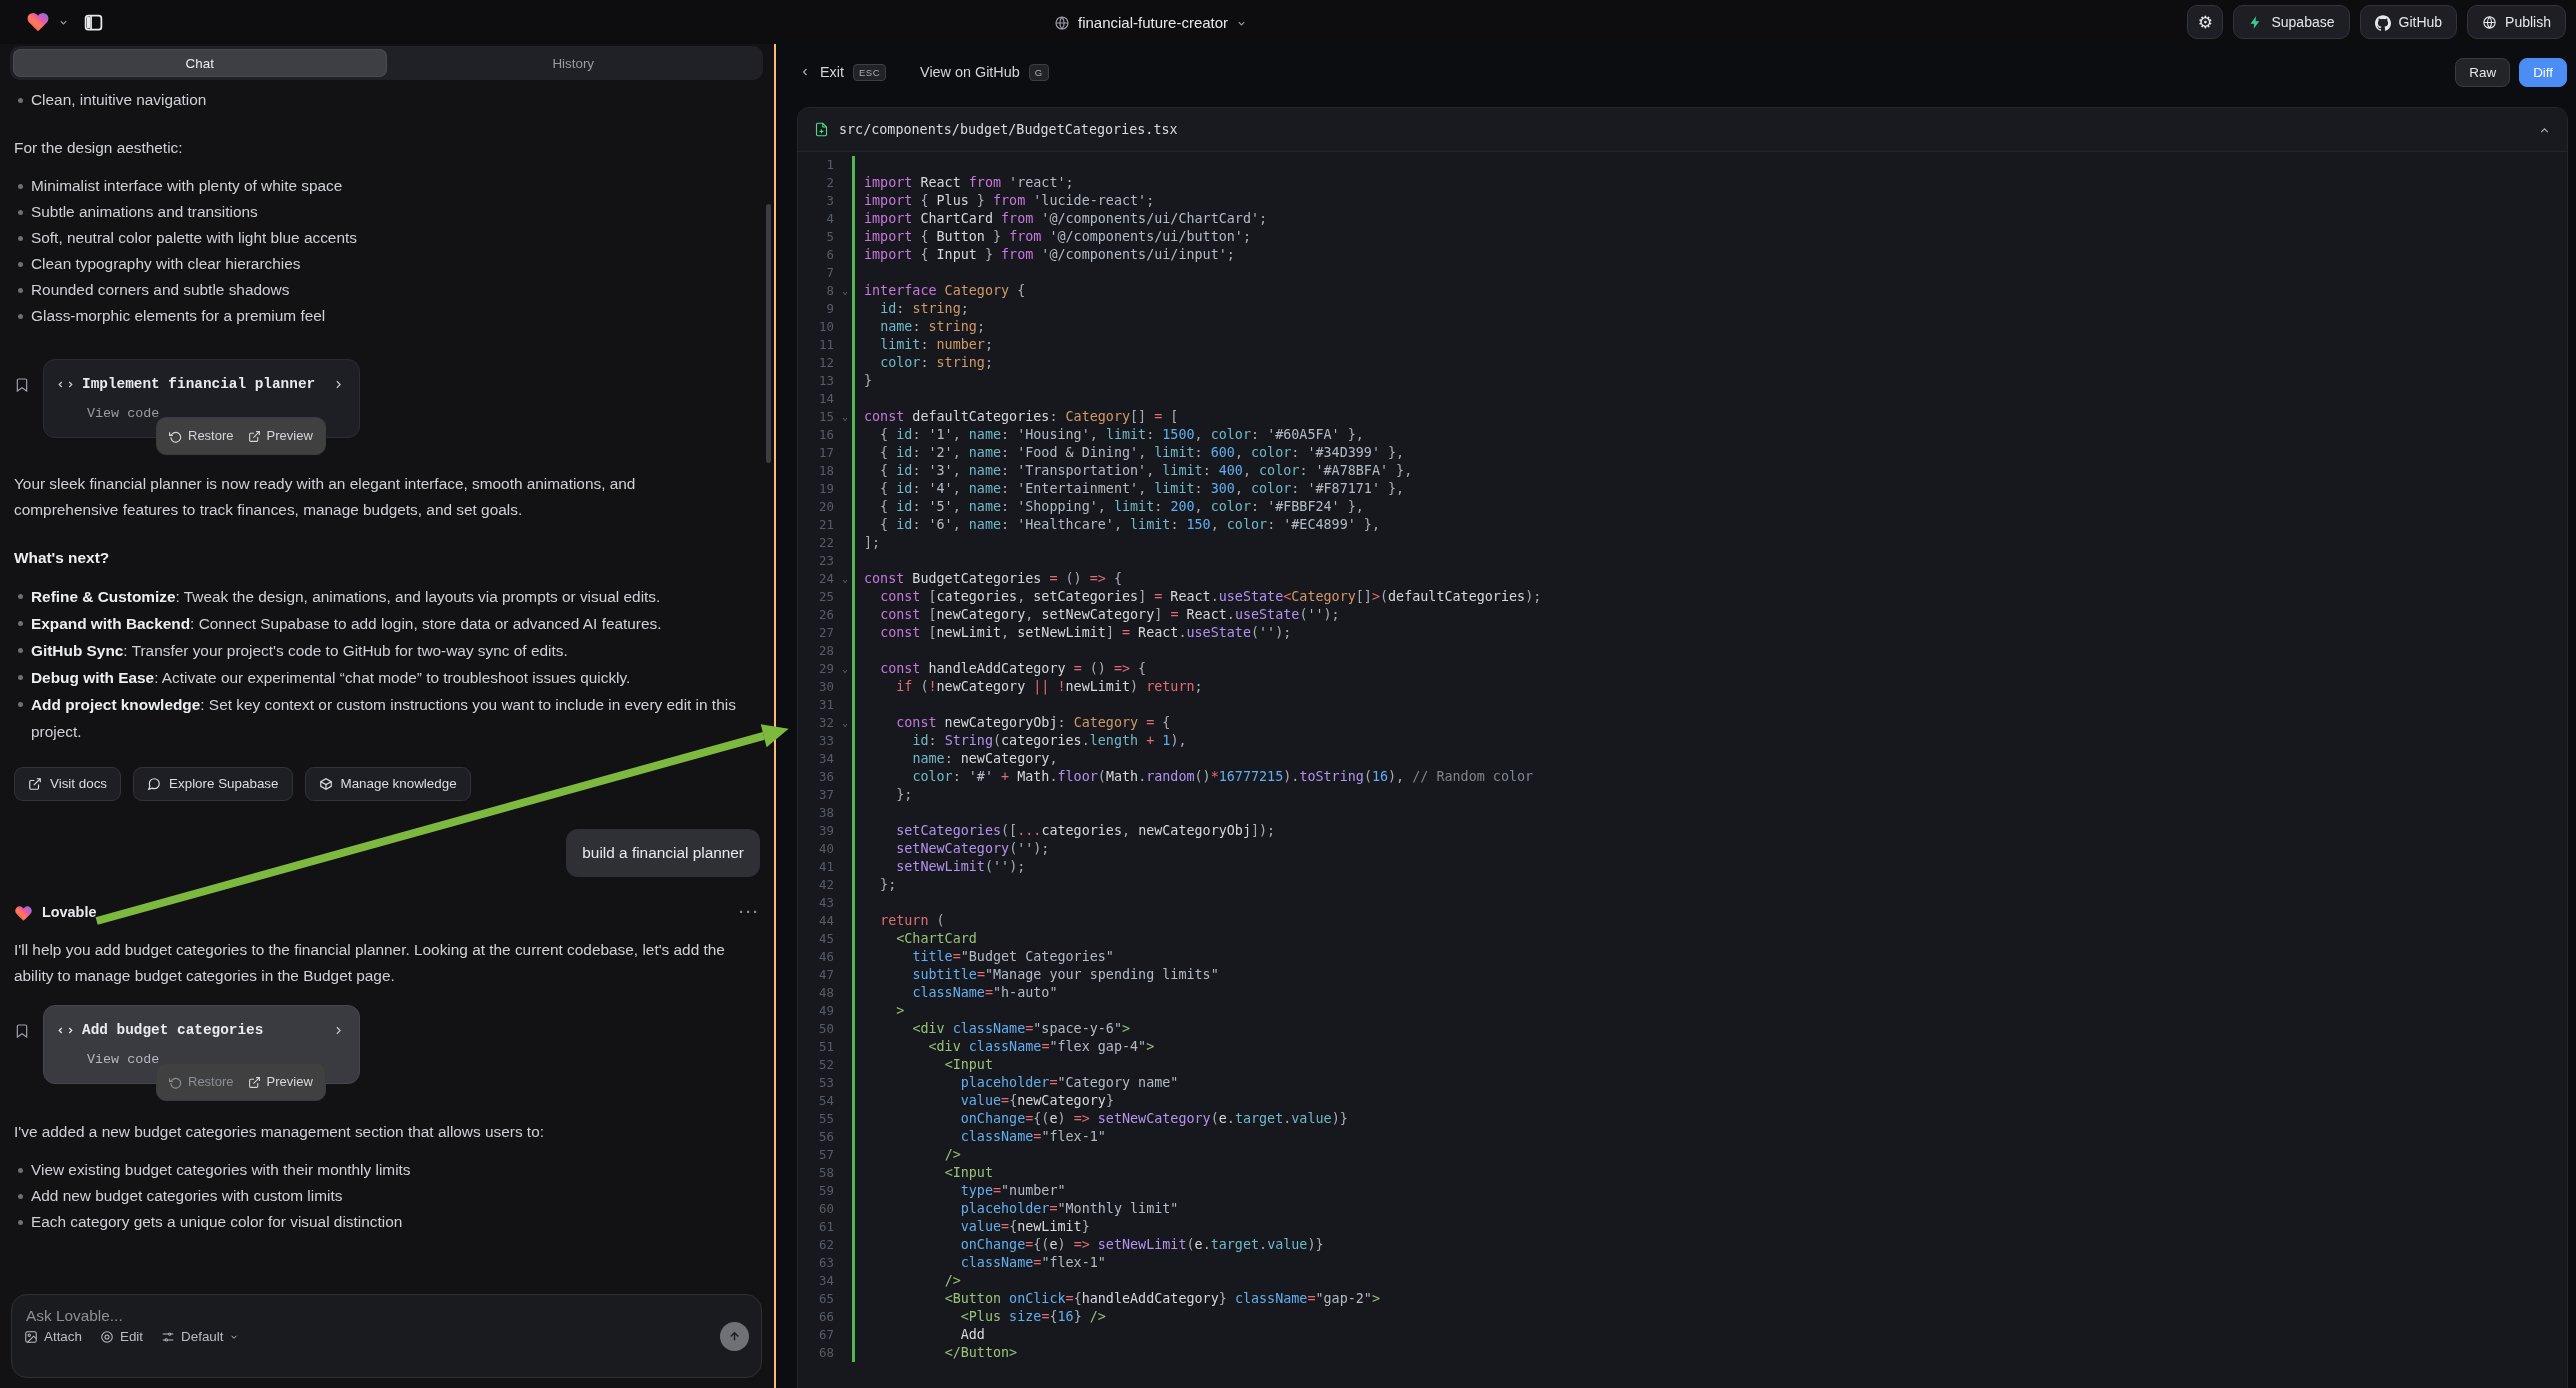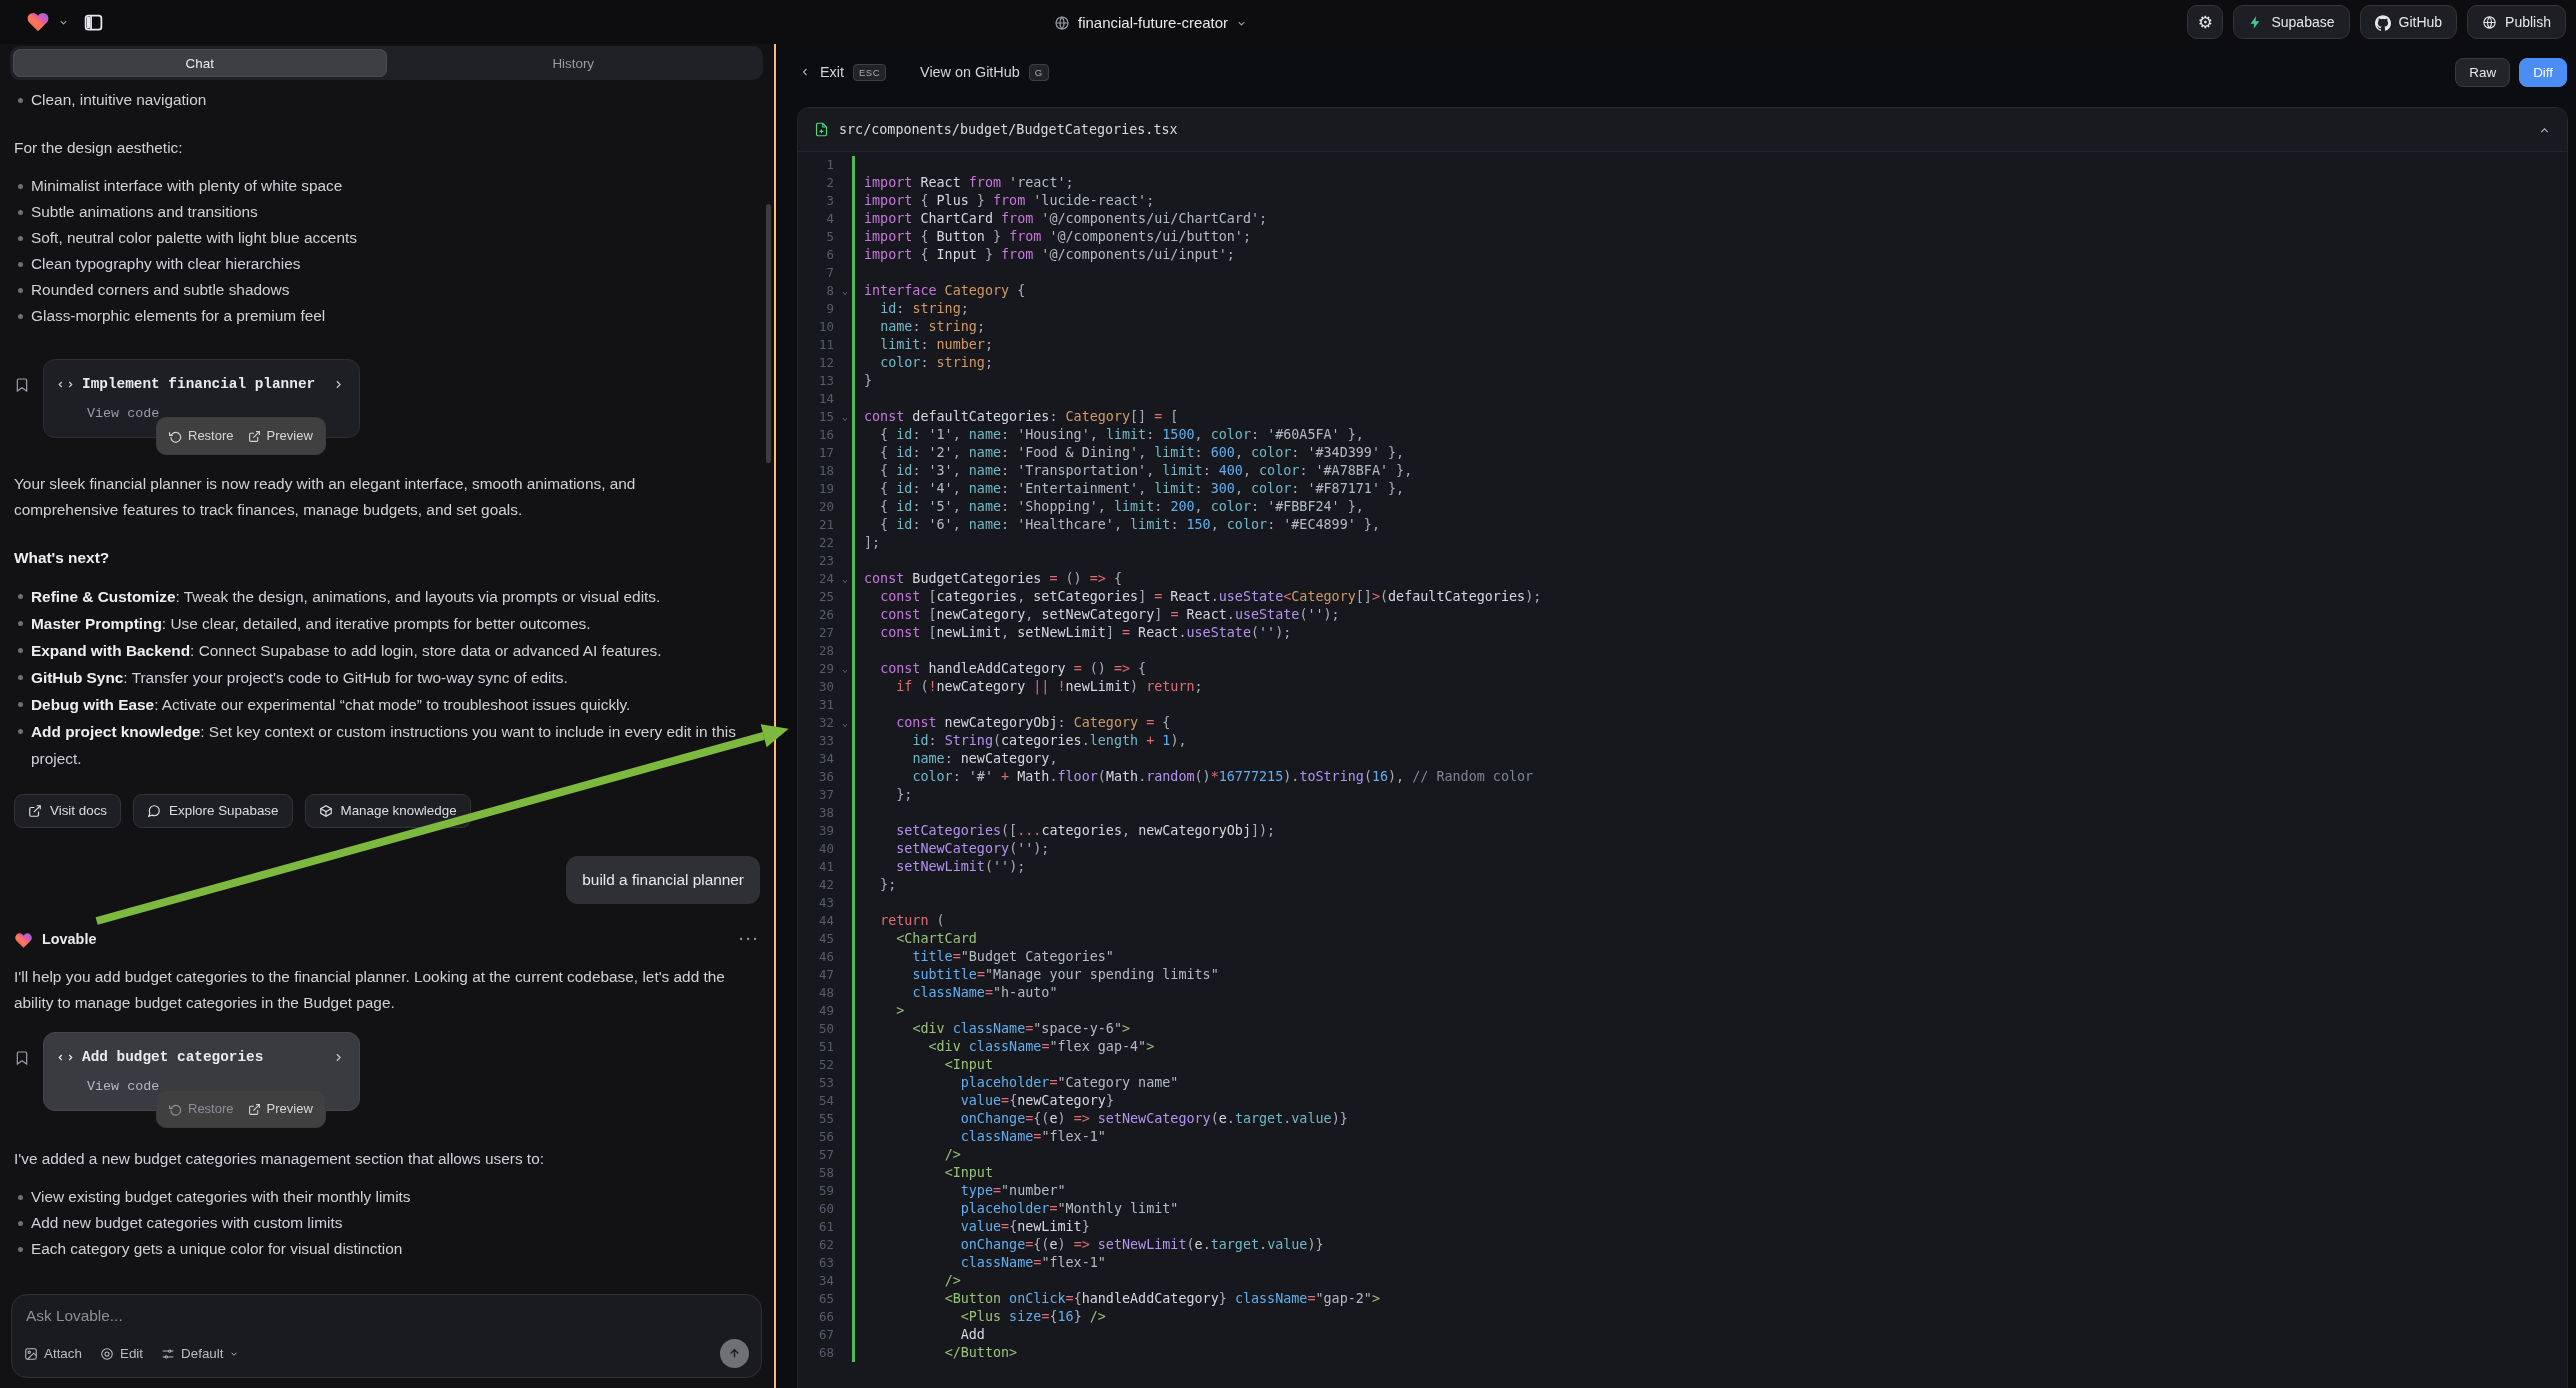--- a/index.html
+++ b/index.html
@@ -56,21 +56,21 @@
   
   .bubble { background:#2f3035; border-radius:12px; padding:11px 16px; color:#e7e8eb; font-size:15.4px; width:fit-content; margin-left:auto; }
 
   .lovable-row { display:flex; align-items:center; gap:9px; font-size:14.4px; color:#e9eaee; font-weight:600; }
   .dots { margin-left:auto; color:#8b8f97; letter-spacing:2px; font-size:15px; cursor:pointer; }
 
   
   .ask-box { position:absolute; left:11px; right:12px; bottom:10px; height:84px; background:#1a1b1f; border:1px solid #303137; border-radius:16px; padding:12px 14px 10px 14px; }
   .ask-input { width:100%; height:30px; background:transparent; border:none; outline:none; resize:none; color:#dfe1e5; font-size:15.4px; font-family:"Liberation Sans", sans-serif; }
   .ask-input::placeholder { color:#8b9097; }
-  .ask-controls { position:absolute; left:12px; right:12px; bottom:9px; display:flex; align-items:center; gap:18px; font-size:13.4px; color:#b9bcc3; }
+  .ask-controls { position:absolute; left:12px; right:12px; bottom:26px; display:flex; align-items:center; gap:18px; font-size:13.4px; color:#b9bcc3; }
   .ask-ctl { display:flex; align-items:center; gap:6px; cursor:pointer; }
   .send-btn { margin-left:auto; width:29px; height:29px; border-radius:50%; background:#6f7177; display:flex; align-items:center; justify-content:center; color:#1c1d21; font-size:15px; font-weight:700; cursor:pointer; }
 
   
   .code-head-row { height:56px; display:flex; align-items:center; padding:0 9px 0 22px; color:#d2d4d8; font-size:14.4px; }
   .chr-item { display:flex; align-items:center; gap:9px; cursor:pointer; }
   .kbd { font-size:9.5px; color:#a9adb4; background:#222327; border:1px solid #3d3e44; border-radius:4px; padding:2px 5px; letter-spacing:0.5px; }
   .gap28 { width:34px; }
   .chr-right { margin-left:auto; display:flex; gap:9px; }
   .raw-btn { background:#232428; border:1px solid #3a3b41; color:#e7e8eb; border-radius:8px; padding:6px 13px; font-size:13.4px; cursor:pointer; }
@@ -235,21 +235,20 @@
           <span>Preview</span>
         </span>
       </div>
     </div>
 
     <div class="para mt12" style="max-width:717px;">Your sleek financial planner is now ready with an elegant interface, smooth animations, and comprehensive features to track finances, manage budgets, and set goals.</div>
 
     <div class="heading-bold mt22">What's next?</div>
     <div class="bullet-list" style="line-height:27px;">
         <div class="b-row"><b>Refine &amp; Customize</b><span>: Tweak the design, animations, and layouts via prompts or visual edits.</span></div>
-        <div class="b-row"><b>Master Prompting</b><span>: Use clear, detailed, and iterative prompts for better outcomes.</span></div>
         <div class="b-row"><b>Expand with Backend</b><span>: Connect Supabase to add login, store data or advanced AI features.</span></div>
         <div class="b-row"><b>GitHub Sync</b><span>: Transfer your project's code to GitHub for two-way sync of edits.</span></div>
         <div class="b-row"><b>Debug with Ease</b><span>: Activate our experimental “chat mode” to troubleshoot issues quickly.</span></div>
         <div class="b-row"><b>Add project knowledge</b><span>: Set key context or custom instructions you want to include in every edit in this project.</span></div>
       </div>
 
     <div class="quick-row">
       <div class="q-btn">
         <svg class="ic" width="14" height="14" viewBox="0 0 24 24" fill="none" stroke="currentColor" stroke-width="2">
             <path d="M15 3h6v6"></path>

